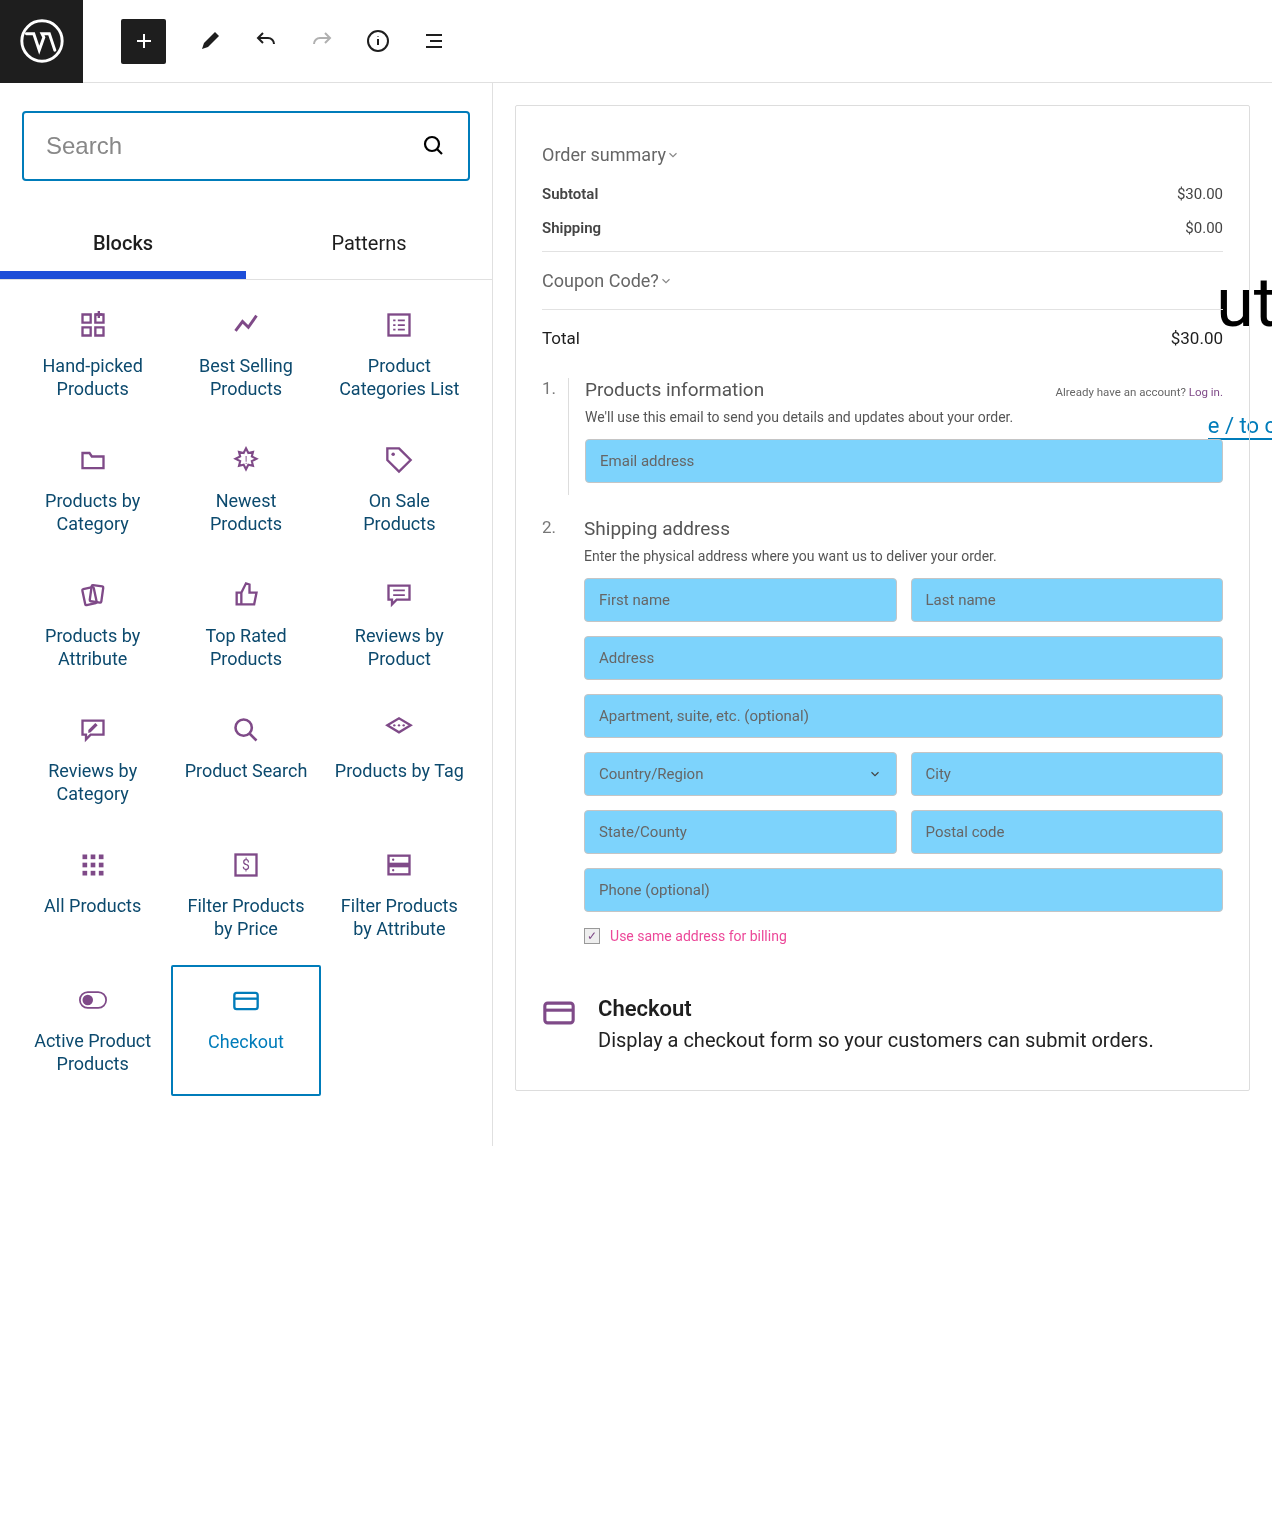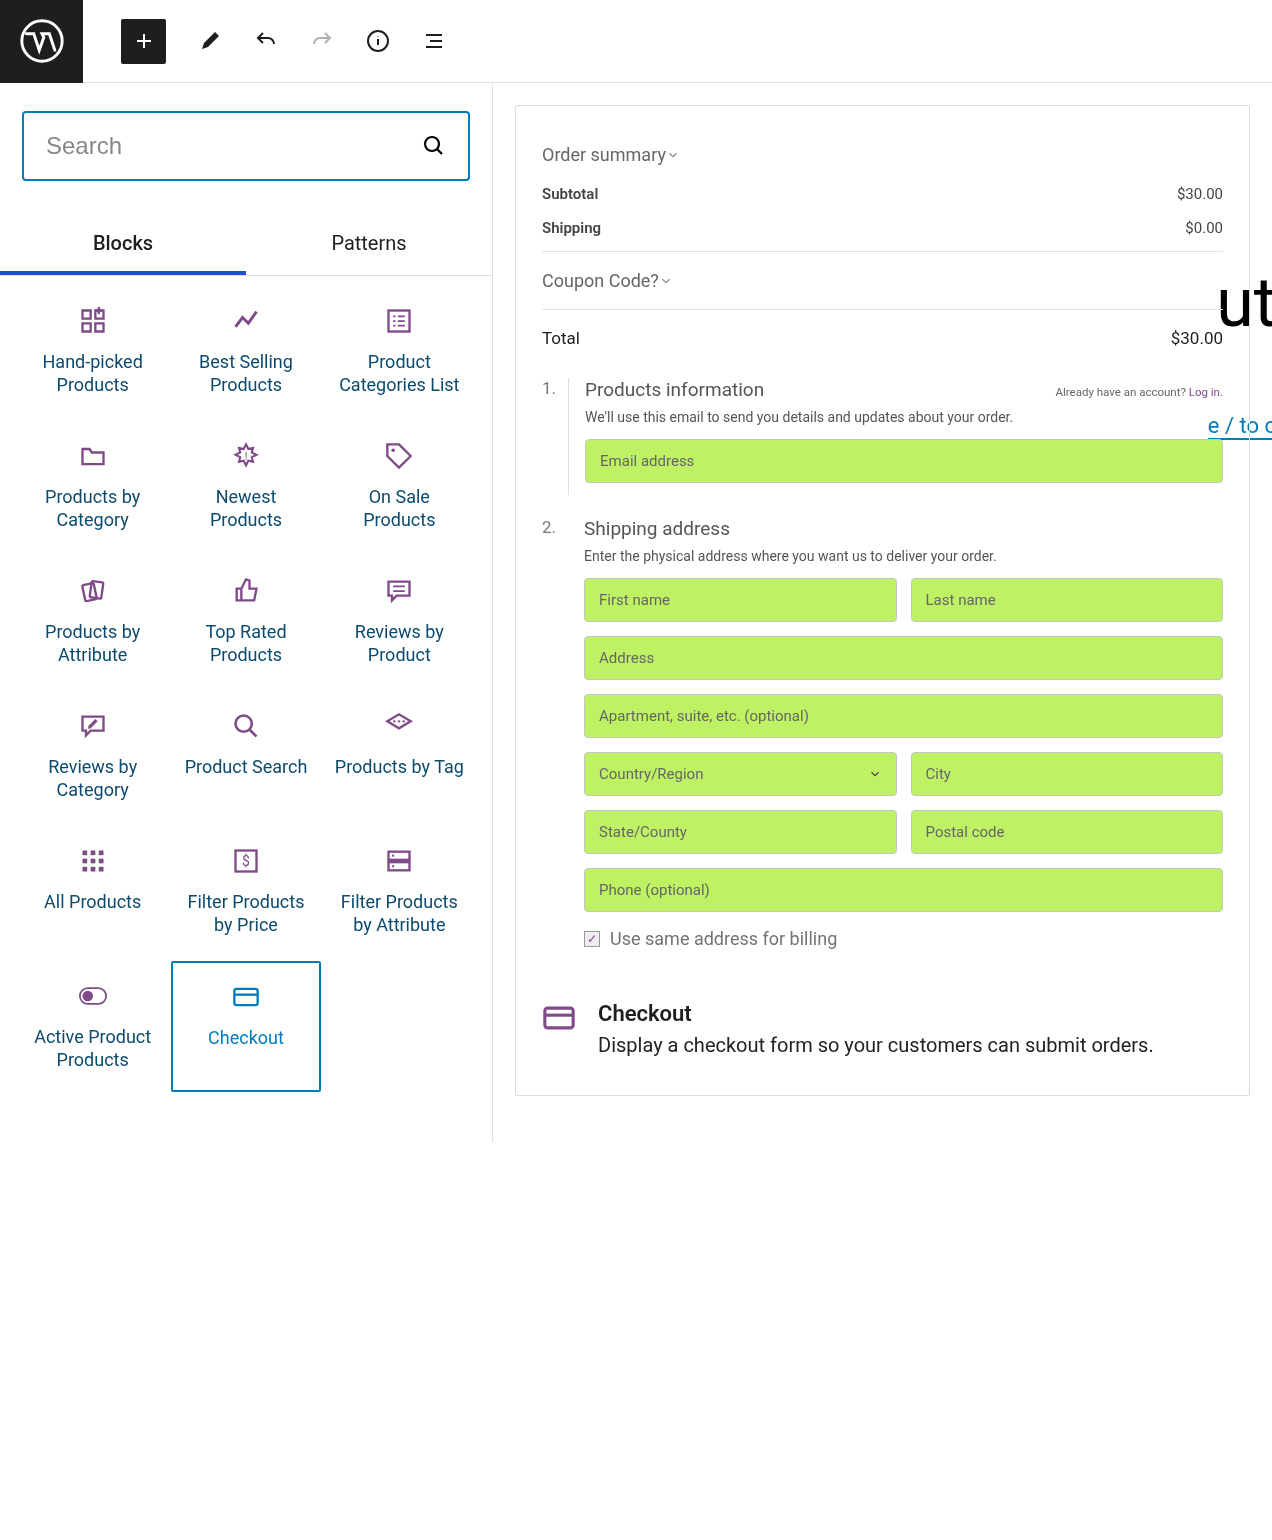--- a/index.html
+++ b/index.html
@@ -16,21 +16,21 @@
 
 .sidebar { width: 493px; border-right: 1px solid #e0e0e0; padding: 20px 0 40px; }
 .search-wrap { padding: 8px 22px; }
 .search { border: 2px solid #007cba; border-radius: 4px; display: flex; align-items: center; padding: 0 22px; height: 70px; }
 .search input { border: none; outline: none; font-size: 24px; flex: 1; color: #555; }
 .search input::placeholder { color: #888; }
 .search-ico { width: 24px; height: 24px; }
 
 .tabs { display: flex; margin-top: 26px; border-bottom: 1px solid #e0e0e0; }
 .tab { flex: 1; text-align: center; padding: 16px 0; font-size: 20px; cursor: pointer; color: #1e1e1e; }
-.tab.active { border-bottom: 4px solid #1d4ed8; font-weight: 500; }
+.tab.active { border-bottom: 8px solid #1d4ed8; font-weight: 500; }
 
 .blocks-grid { display: grid; grid-template-columns: repeat(3, 1fr); gap: 4px 4px; padding: 10px 18px; }
 .block-item { display: flex; flex-direction: column; align-items: center; justify-content:flex-start; padding: 20px 6px; cursor: pointer; text-align: center; border-radius: 2px; border: 1px solid transparent; }
 .block-item.selected { border: 2px solid #007cba; }
 .block-ico { width: 28px; height: 28px; color: #7f4a88; margin-bottom: 16px; display:flex;align-items:center;justify-content:center;}
 .block-item.selected .block-ico { color: #007cba; }
 .block-label { font-size: 18px; line-height: 1.25; color: #0c4a6e; }
 .block-item.selected .block-label { color: #007cba; }
 
 .preview { flex: 1; padding: 22px; position: relative; }
@@ -48,27 +48,27 @@
 .step { display: flex; margin-top: 22px; gap: 12px; }
 .step-num { font-size: 17px; color: #777; }
 .step-body { flex: 1; border-left: 1px solid #ddd; padding-left: 16px; padding-bottom:12px;}
 .step:last-of-type .step-body { border-left: none; }
 .step-head { display: flex; justify-content: space-between; align-items: baseline; }
 .step-title { font-size: 19px; color: #555; }
 .step-note { font-size: 11.5px; color: #666; }
 .step-note a { color: #7f4a88; text-decoration: none; }
 .step-desc { font-size: 14px; color: #555; margin-top: 8px; }
 .field { width: 100%; margin-top: 14px; }
-.input { border: 1px solid #c5c5c5; border-radius: 4px; padding: 12px 14px; font-size: 15px; color: #666; background: #bef264; }
+.input { border: 1px solid #c5c5c5; border-radius: 4px; padding: 12px 14px; font-size: 15px; color: #666; background: #7dd3fc; }
 .row2 { display: flex; gap: 14px; }
 .row2 .input { flex: 1; }
 .select-like { display: flex; justify-content: space-between; align-items: center; }
 .chk-row { display: flex; align-items: center; gap: 10px; margin-top: 16px; }
 .chk { width: 16px; height: 16px; border: 1px solid #999; display:flex; align-items:center; justify-content:center; color:#7f4a88; font-size:12px; background:#eee; }
-.chk-row span { font-size: 18px; color: #737373; }
+.chk-row span { font-size: 14px; color: #ec4899; }
 
 .desc-block { display: flex; gap: 22px; margin-top: 40px; align-items:flex-start; }
 .desc-ico { width: 34px; height: 34px; color: #7f4a88; }
 .desc-title { font-size: 22px; font-weight: 600; }
 .desc-text { font-size: 20px; margin-top: 6px; color: #222; line-height:1.35; }
 svg { display:block; }
 </style>
 </head>
 <body>
 

